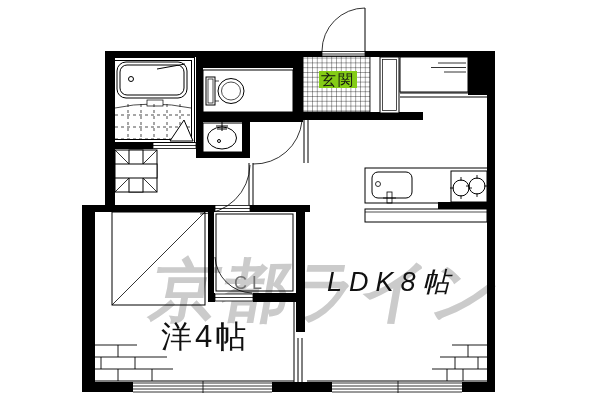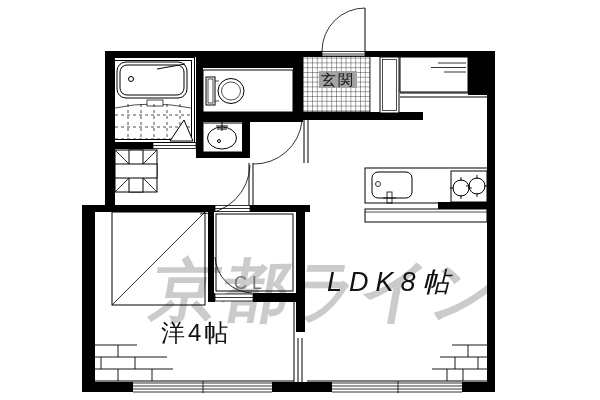--- a/index.html
+++ b/index.html
@@ -4,23 +4,23 @@
 <style>
   html,body{margin:0;padding:0;background:#ffffff;}
   #stage{position:relative;width:600px;height:400px;background:#ffffff;overflow:hidden;
          font-family:"Liberation Sans","DejaVu Sans",sans-serif;}
   #watermark{position:absolute;left:152px;top:256px;font-size:68px;font-weight:bold;
              color:#cbcbcb;letter-spacing:1px;white-space:nowrap;transform:skewX(-10deg);
              line-height:1;z-index:1;}
   #plan-svg{position:absolute;left:0;top:0;z-index:2;}
   .room-label{position:absolute;color:#111;z-index:3;white-space:nowrap;line-height:1;}
   #label-ldk{left:327px;top:269px;font-size:27px;letter-spacing:7px;font-style:italic;}
-  #label-western{left:161px;top:321px;font-size:24px;letter-spacing:3px;text-align:center;}
+  #label-western{left:161px;top:321px;font-size:31px;letter-spacing:3px;text-align:center;}
   #label-closet{left:234px;top:241px;font-size:18px;letter-spacing:5px;color:#737373;margin-top:33px;}
-  #label-entrance{left:319px;top:71px;font-size:15px;letter-spacing:2px;background:#a3a3a3;
+  #label-entrance{left:319px;top:71px;font-size:15px;letter-spacing:2px;background:#84cc16;
                   padding:1px 2px;}
 </style>
 </head>
 <body>
 
 <div id="stage">
 
   <div id="watermark">京都ライン</div>
 
   <svg id="plan-svg" width="600" height="400" viewBox="0 0 600 400">

